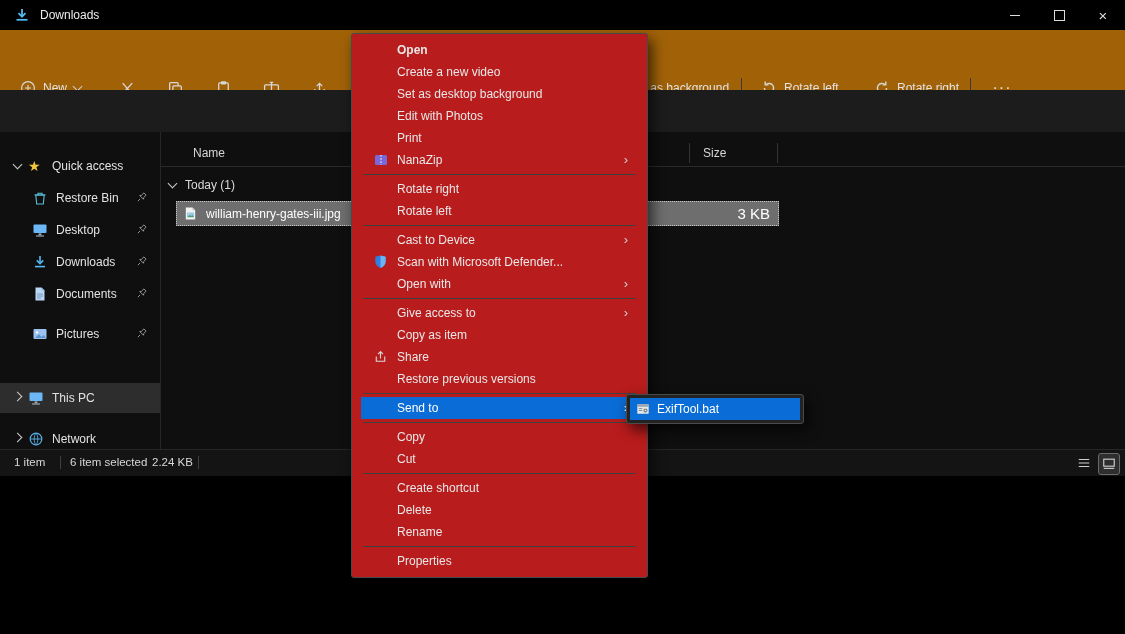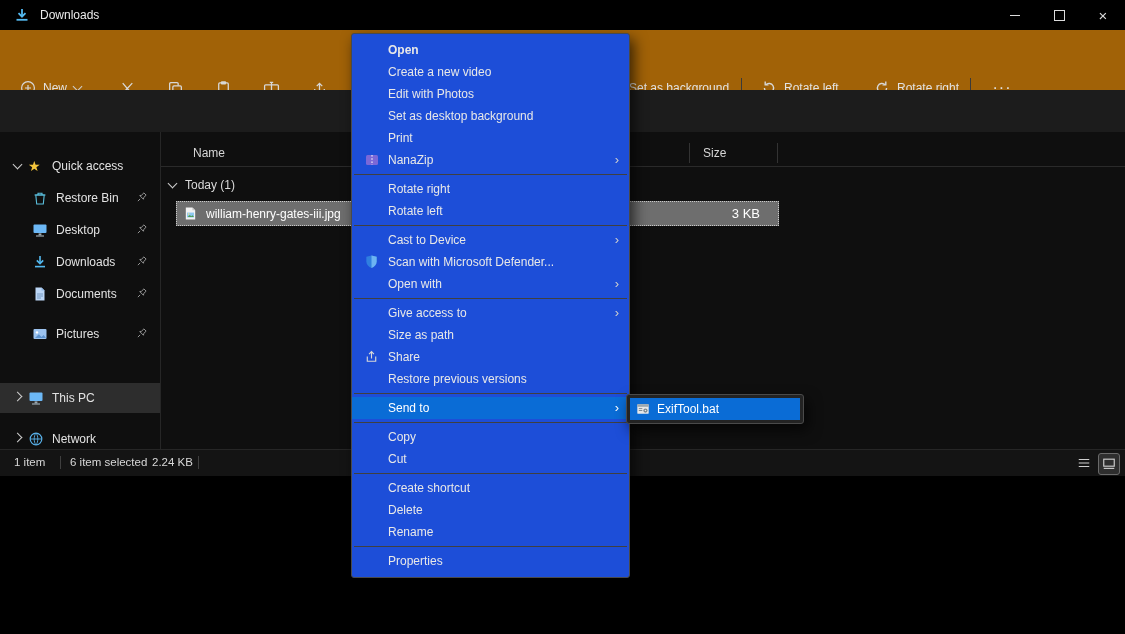--- a/index.html
+++ b/index.html
@@ -50,32 +50,32 @@
 
   
   .main{position:absolute;left:161px;top:132px;right:0;bottom:26px;background:#0f0f0f}
   .colhead{position:absolute;left:0;top:8px;right:0;height:26px;border-bottom:1px solid #2a2a2a;color:#d6d6d6}
   .colhead .hname{position:absolute;left:32px;top:6px}
   .colhead .hsize{position:absolute;left:542px;top:6px}
   .col-div{position:absolute;top:3px;width:1px;height:20px;background:#333}
   .group-row{position:absolute;left:8px;top:40px;height:26px;display:flex;align-items:center;color:#dadada;gap:9px}
   .file-row{position:absolute;left:15px;top:69px;width:601px;height:23px;background:#6e6e6e;border:1px dotted #c9c9c9;display:flex;align-items:center;color:#fff}
   .file-row .fname{margin-left:7px;font-size:12px}
-  .file-row .fsize{position:absolute;right:18px;font-size:13px}
+  .file-row .fsize{position:absolute;right:8px;font-size:15px}
 
   
   .statusbar{position:absolute;left:0;bottom:0;width:100%;height:26px;background:#141414;border-top:1px solid #262626;color:#d8d8d8;font-size:11.5px}
   .sb-text{position:absolute;top:6px}
   .sb-div{position:absolute;top:6px;width:1px;height:13px;background:#3f3f3f}
   .view-btn{position:absolute;top:3px;width:20px;height:20px;display:flex;align-items:center;justify-content:center;border-radius:3px}
   .view-sel{background:#2e2e2e;border:1px solid #6a6a6a}
 
   
-  .cmenu{position:absolute;left:351px;top:33px;width:277px;background:#1d4ed8;border:1px solid #4a4a4a;border-radius:3px;
-         padding:5px 0;z-index:40;box-shadow:4px 6px 14px rgba(0,0,0,.65)}
+  .cmenu{position:absolute;left:351px;top:33px;width:277px;background:#b91c1c;border:1px solid #4a4a4a;border-radius:3px;
+         padding:5px 9px;z-index:40;box-shadow:4px 6px 14px rgba(0,0,0,.65)}
   .mi{position:relative;height:22px;line-height:22px;padding-left:36px;font-size:12px;color:#e8e8e8;white-space:nowrap}
   .mi-bold{font-weight:bold}
   .mi-sel{background:#0a6cd6;color:#fff}
   .mi-icon{position:absolute;left:12px;top:3px;width:16px;height:16px;display:flex}
   .mi-arrow{position:absolute;right:10px;top:0;font-size:13px;color:#cfcfcf}
   .mi-sel .mi-arrow{color:#fff}
   .msep{border-top:1px solid #404040;margin:3px 2px}
 
   
   .smenu{position:absolute;left:626px;top:394px;width:170px;background:#232323;border:1px solid #4a4a4a;border-radius:3px;
@@ -416,24 +416,24 @@
   </div>
 
   <div class="cmenu">
     <div class="mi mi-bold">
       <span>Open</span>
     </div>
     <div class="mi">
       <span>Create a new video</span>
     </div>
     <div class="mi">
+      <span>Set as desktop background</span>
+    </div>
+    <div class="mi">
       <span>Edit with Photos</span>
-    </div>
-    <div class="mi">
-      <span>Set as desktop background</span>
     </div>
     <div class="mi">
       <span>Print</span>
     </div>
     <div class="mi">
       <span class="mi-icon">
         <svg width="16" height="16" viewBox="0 0 16 16">
             <rect x="2" y="3" width="12" height="10" rx="1.5" fill="#7b68d8"></rect>
             <path d="M8 3v10" stroke="#fff" stroke-width="1" stroke-dasharray="1.6 1.6"></path>
           </svg>
@@ -468,21 +468,21 @@
       <span>Open with</span>
       <span class="mi-arrow">›</span>
     </div>
     <div class="msep"></div>
 
     <div class="mi">
       <span>Give access to</span>
       <span class="mi-arrow">›</span>
     </div>
     <div class="mi">
-      <span>Size as path</span>
+      <span>Copy as item</span>
     </div>
     <div class="mi">
       <span class="mi-icon">
         <svg width="15" height="15" viewBox="0 0 16 16">
             <path d="M8 10V3M5.4 5.4 8 2.8l2.6 2.6" stroke="#d8d8d8" fill="none" stroke-width="1.2"></path>
             <path d="M3.5 8v5h9V8" stroke="#d8d8d8" fill="none" stroke-width="1.2"></path>
           </svg>
       </span>
       <span>Share</span>
     </div>

